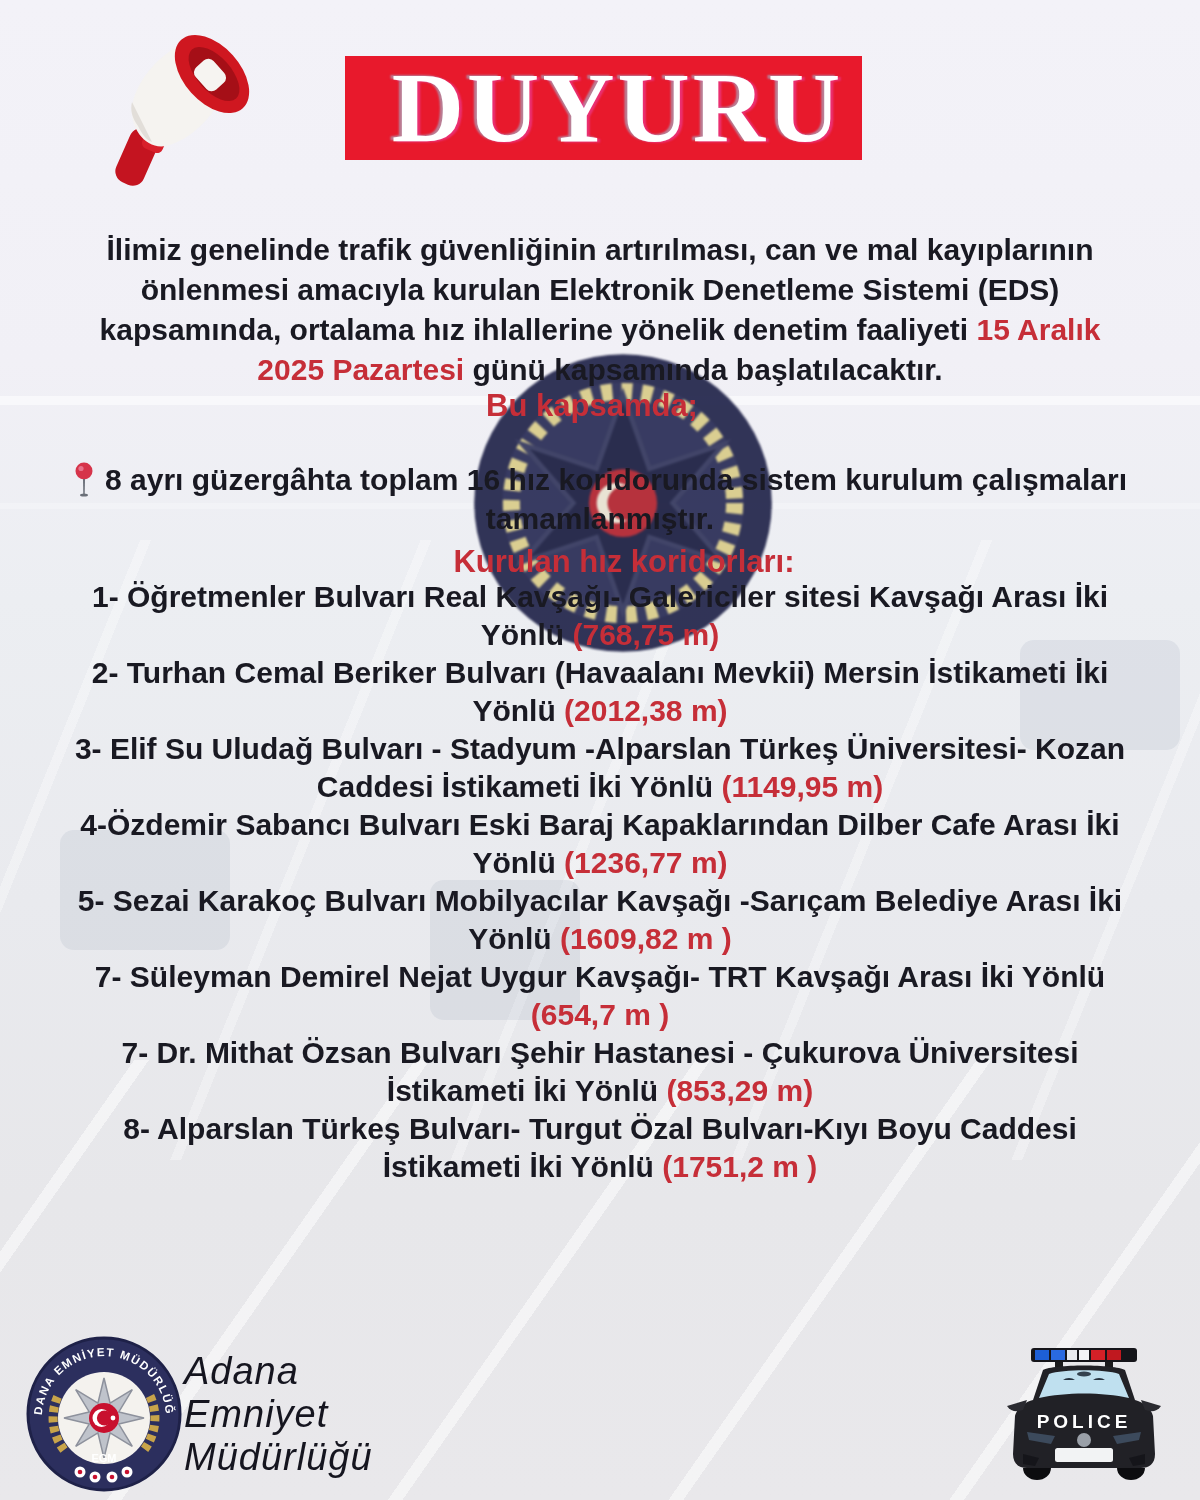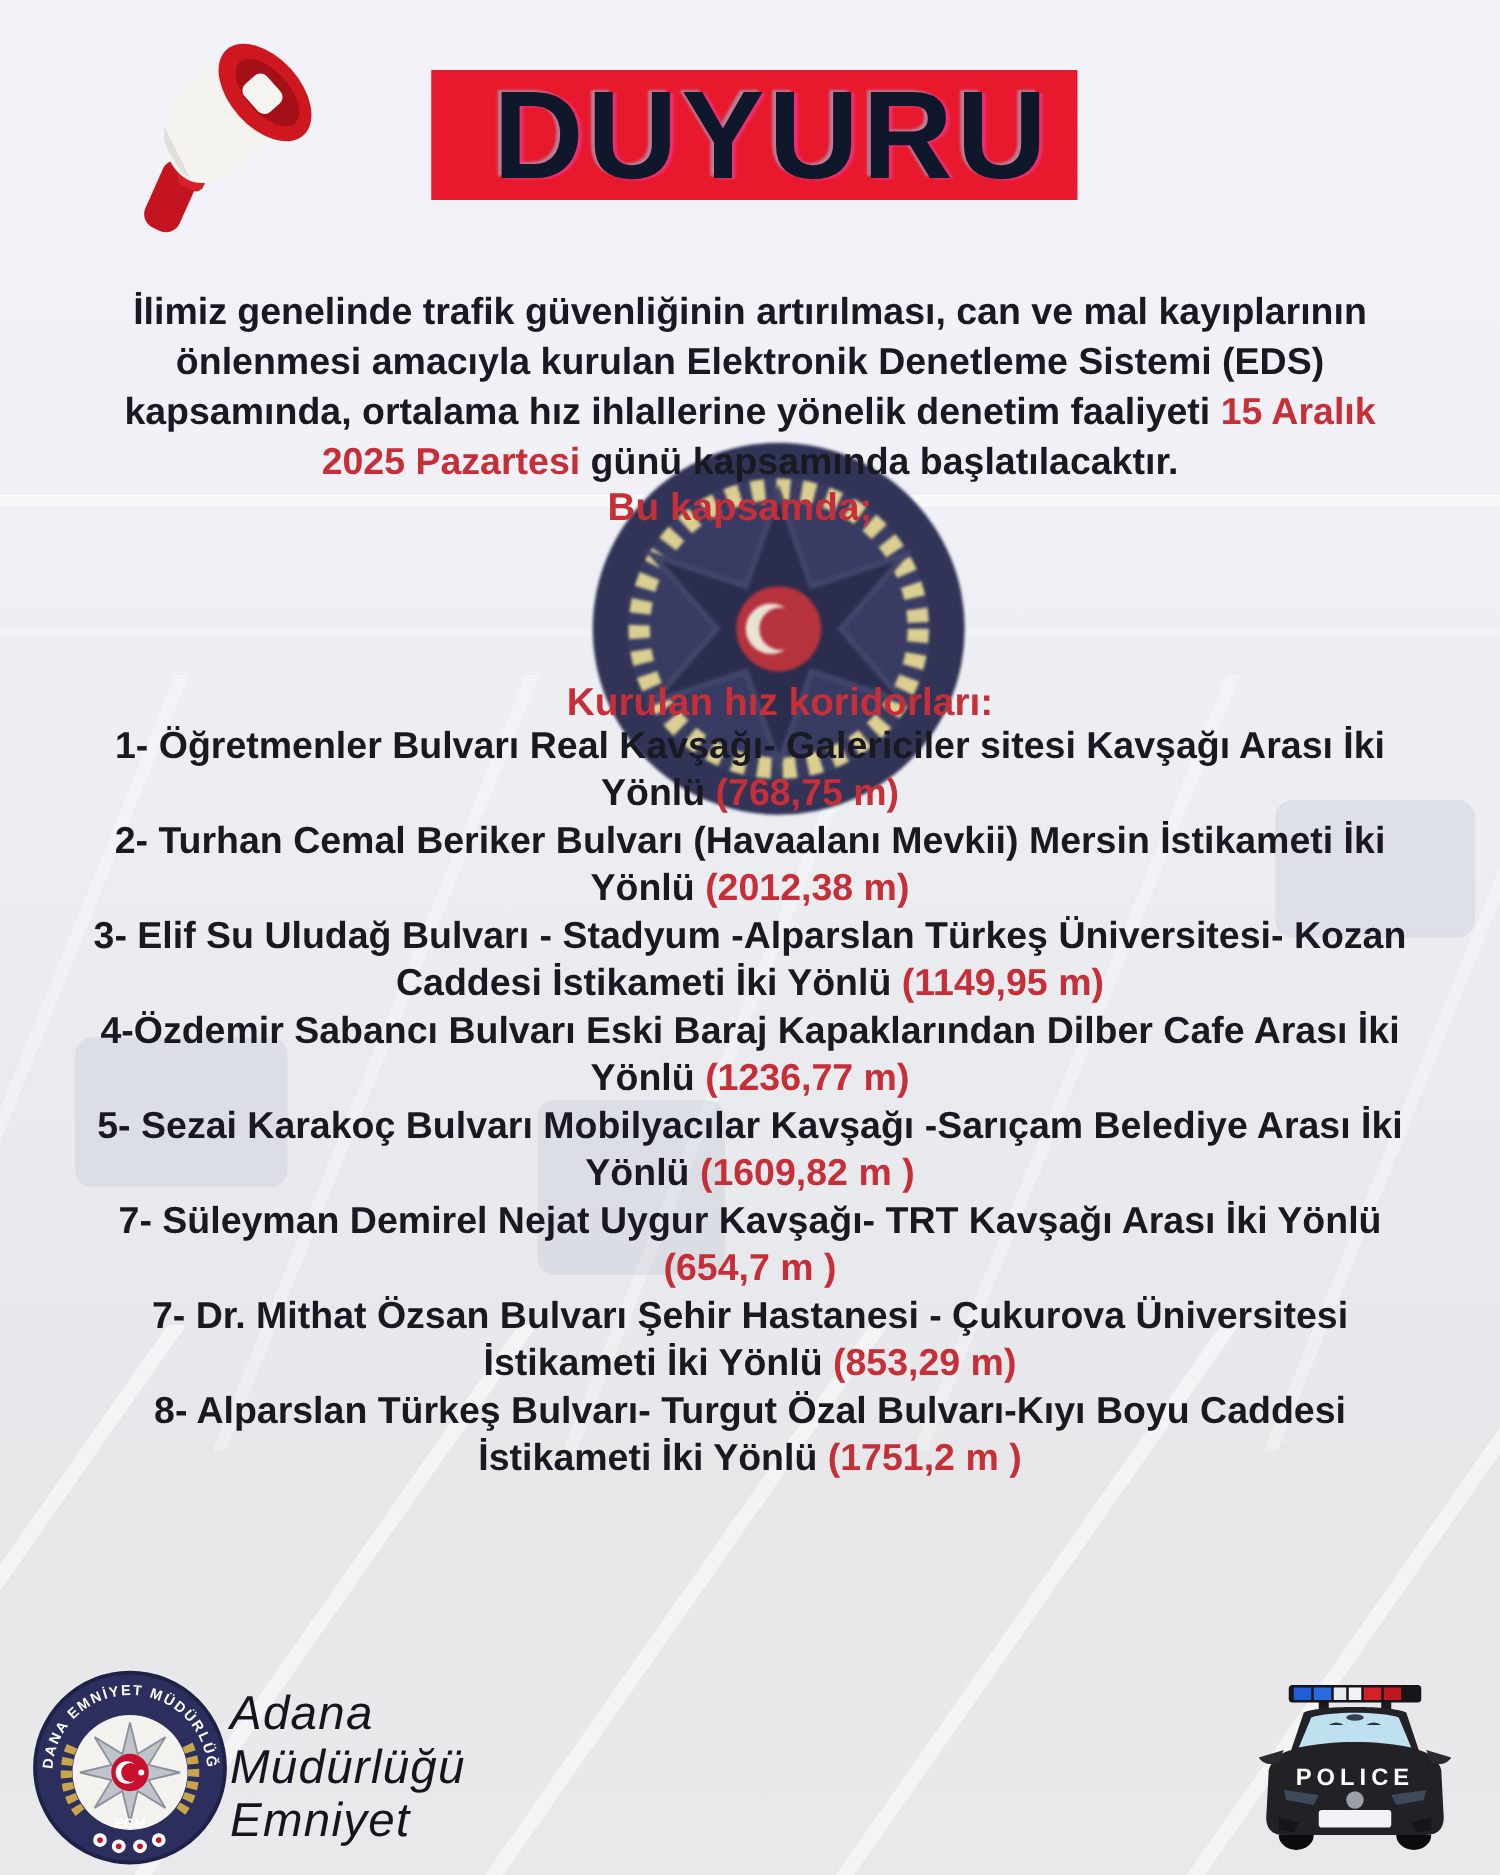--- a/index.html
+++ b/index.html
@@ -14,22 +14,22 @@
   .bg-stripes1{position:absolute;left:0;top:540px;width:100%;height:620px;opacity:.5;
     background:repeating-linear-gradient(112deg,transparent 0 130px,rgba(255,255,255,.65) 130px 140px,transparent 140px 260px);}
   .bg-stripes2{position:absolute;left:0;top:1060px;width:100%;height:440px;opacity:.65;
     background:repeating-linear-gradient(125deg,transparent 0 110px,rgba(255,255,255,.8) 110px 122px,transparent 122px 230px);}
   .bg-blob{position:absolute;border-radius:14px;background:rgba(96,116,152,.10);}
   .watermark{position:absolute;left:468px;top:348px;width:310px;height:310px;opacity:.93;filter:blur(1.2px);}
   
   .megaphone{position:absolute;left:86px;top:20px;width:185px;height:172px;}
   .banner{position:absolute;left:345px;top:56px;width:517px;height:104px;background:#e8192c;
     display:flex;align-items:center;justify-content:center;}
-  .banner-title{font-family:Liberation Sans, sans-serif;font-weight:700;font-size:100px;
-    line-height:100px;color:#0f172a;letter-spacing:3px;
+  .banner-title{font-family:Liberation Serif, serif;font-weight:700;font-size:100px;
+    line-height:100px;color:#ffffff;letter-spacing:3px;
     text-shadow:3px 1px 2px rgba(236,64,160,.6),-3px -1px 2px rgba(140,230,255,.5);margin-left:28px;}
   
   .centerblock{position:absolute;text-align:center;font-weight:700;}
   .intro{left:66px;top:200px;width:1068px;font-size:30px;line-height:40px;}
   .red{color:#c62e38;}
   .h-red{left:0;top:388px;width:1184px;font-size:31px;color:#c62e38;}
   .scope{left:70px;top:430px;width:1060px;font-size:30px;line-height:39px;}
   .pin{display:inline-block;width:22px;height:36px;vertical-align:-8px;margin-right:10px;}
   .h-red2{left:0;top:544px;width:1200px;font-size:31px;color:#c62e38;padding-left:24px;}
   .list{left:52px;top:578px;width:1096px;font-size:30px;line-height:38px;}
@@ -75,20 +75,26 @@
     </g>
   </svg>
 
   <div class="banner">
     <span class="banner-title">DUYURU</span>
   </div>
 
   <p class="centerblock intro"><span>İlimiz genelinde trafik güvenliğinin artırılması, can ve mal kayıplarının önlenmesi amacıyla kurulan Elektronik Denetleme Sistemi (EDS) kapsamında, ortalama hız ihlallerine yönelik denetim faaliyeti </span><span class="red">15 Aralık 2025 Pazartesi</span><span> günü kapsamında başlatılacaktır.</span></p>
 
   <div class="centerblock h-red">Bu kapsamda;</div>
+  <p class="centerblock scope"><svg class="pin" viewBox="0 0 22 36">
+        <circle cx="11" cy="9" r="8.5" fill="#d6344a"></circle>
+        <circle cx="8" cy="6.5" r="2.6" fill="#e8728a"></circle>
+        <path d="M10,17 L12,17 L11.7,32 L10.3,32 Z" fill="#6a6f78"></path>
+        <ellipse cx="11" cy="33" rx="4" ry="1.6" fill="#6a6f78"></ellipse>
+      </svg><span>8 ayrı güzergâhta toplam 16 hız koridorunda sistem kurulum çalışmaları tamamlanmıştır.</span></p>
 
   <div class="centerblock h-red2">Kurulan hız koridorları:</div>
 
   <div class="centerblock list">
     <div><span>1- Öğretmenler Bulvarı Real Kavşağı- Galericiler sitesi Kavşağı Arası İki Yönlü</span> <span class="red">(768,75 m)</span></div>
     <div><span>2- Turhan Cemal Beriker Bulvarı (Havaalanı Mevkii) Mersin İstikameti İki Yönlü</span> <span class="red">(2012,38 m)</span></div>
     <div><span>3- Elif Su Uludağ Bulvarı - Stadyum -Alparslan Türkeş Üniversitesi- Kozan Caddesi İstikameti İki Yönlü</span> <span class="red">(1149,95 m)</span></div>
     <div><span>4-Özdemir Sabancı Bulvarı Eski Baraj Kapaklarından Dilber Cafe Arası İki Yönlü</span> <span class="red">(1236,77 m)</span></div>
     <div><span>5- Sezai Karakoç Bulvarı Mobilyacılar Kavşağı -Sarıçam Belediye Arası İki Yönlü</span> <span class="red">(1609,82 m )</span></div>
     <div><span>7- Süleyman Demirel Nejat Uygur Kavşağı- TRT Kavşağı Arası İki Yönlü</span> <span class="red">(654,7 m )</span></div>
@@ -121,22 +127,22 @@
         <circle cx="71" cy="143" r="2.3" fill="#c8102e"></circle>
       <circle cx="88" cy="143" r="5.5" fill="#ffffff"></circle>
         <circle cx="88" cy="143" r="2.3" fill="#c8102e"></circle>
       <circle cx="103" cy="138" r="5.5" fill="#ffffff"></circle>
         <circle cx="103" cy="138" r="2.3" fill="#c8102e"></circle>
     </g>
   </svg>
 
   <div class="org-name">
     <div>Adana</div>
+    <div>Emniyet</div>
     <div>Müdürlüğü</div>
-    <div>Emniyet</div>
   </div>
 
   <svg class="police-car" viewBox="0 0 182 158">
     <rect x="62" y="22" width="8" height="12" fill="#1b1b1d"></rect>
     <rect x="112" y="22" width="8" height="12" fill="#1b1b1d"></rect>
     <g>
       <rect x="38" y="12" width="106" height="14" rx="3" fill="#15151a"></rect>
       <rect x="42" y="14" width="14" height="10" fill="#1d5fd6"></rect>
       <rect x="58" y="14" width="14" height="10" fill="#2a6ae0"></rect>
       <rect x="74" y="14" width="10" height="10" fill="#e8e9ee"></rect>

